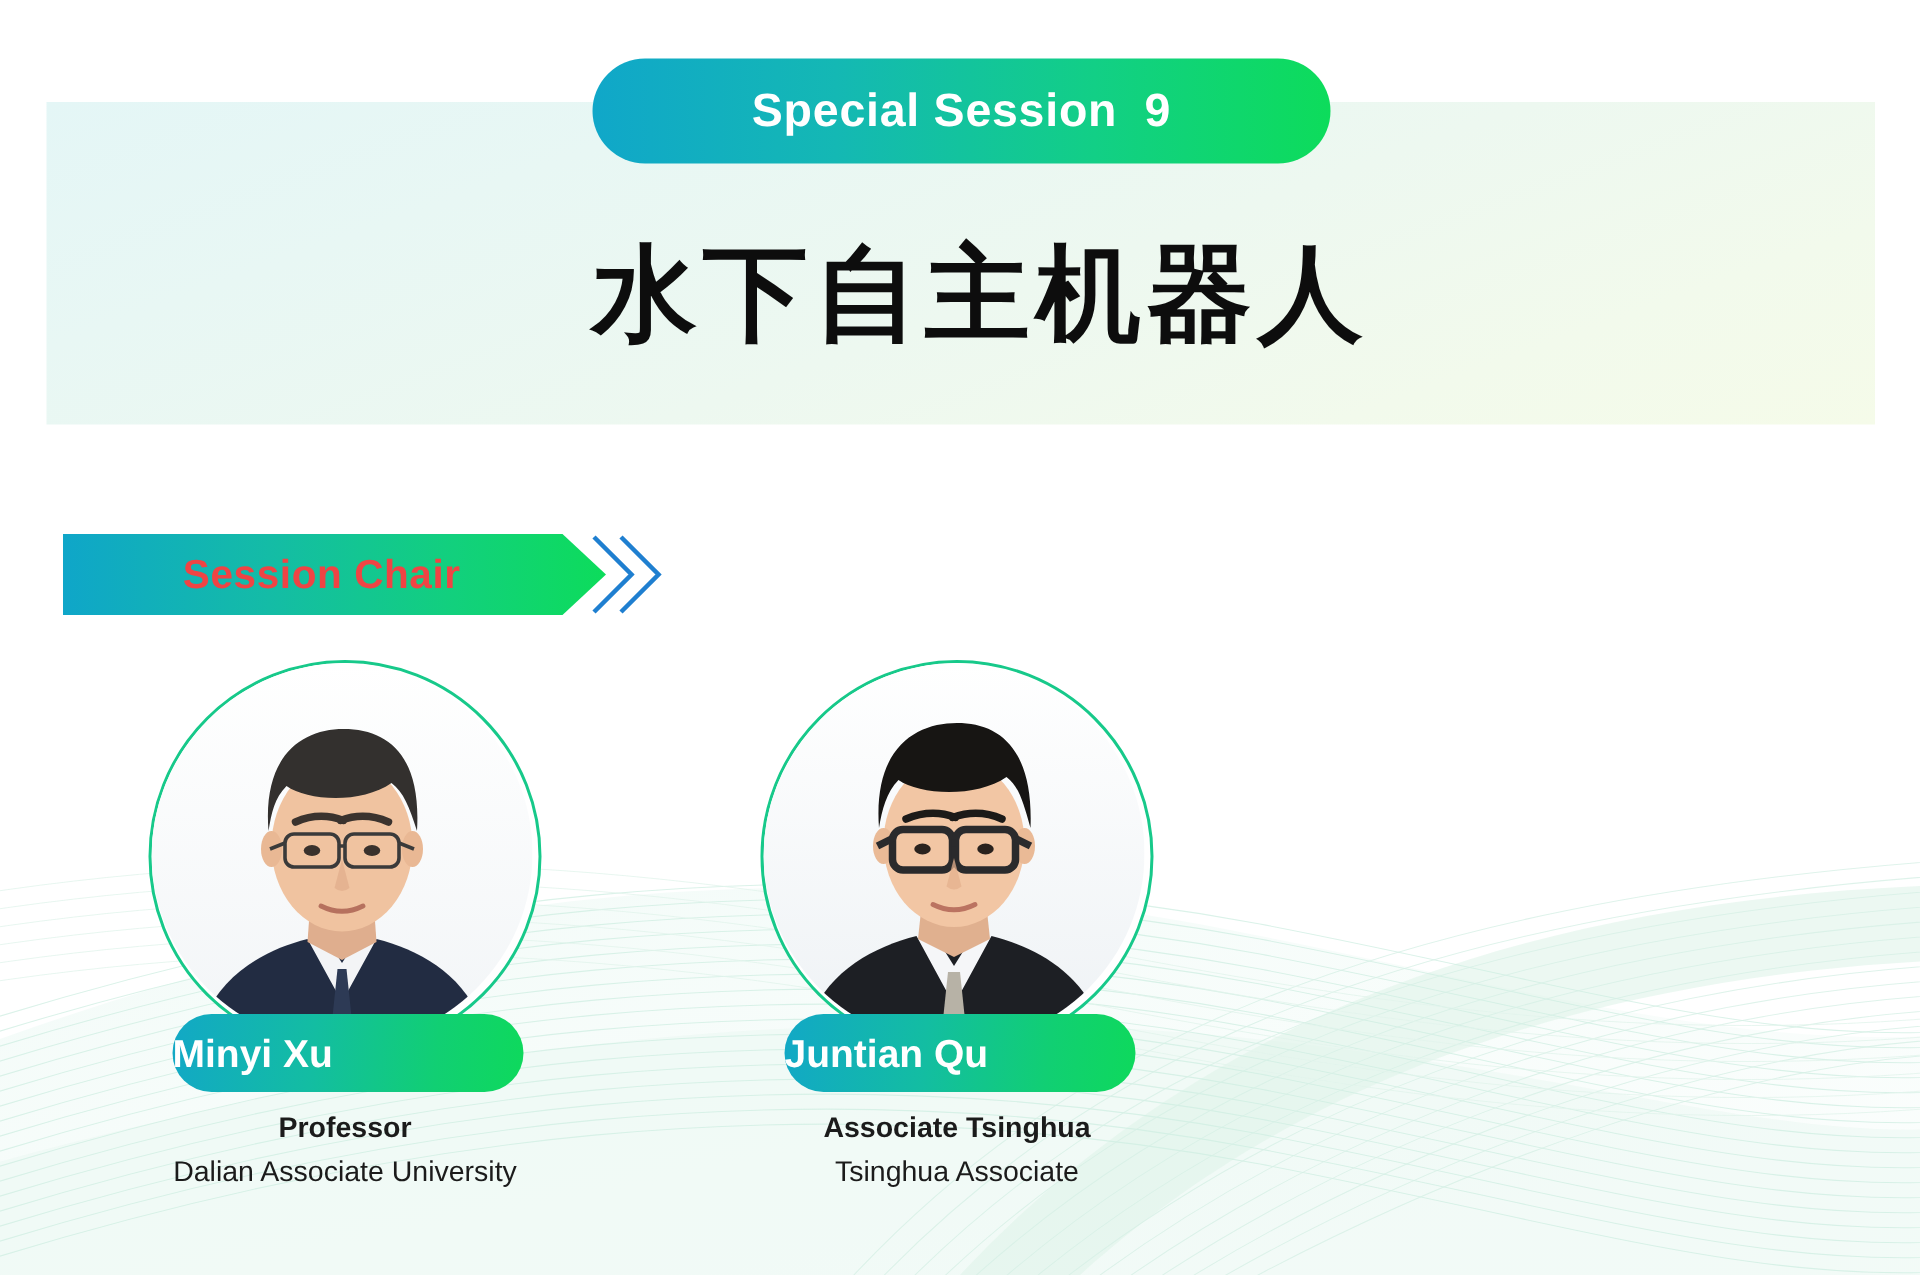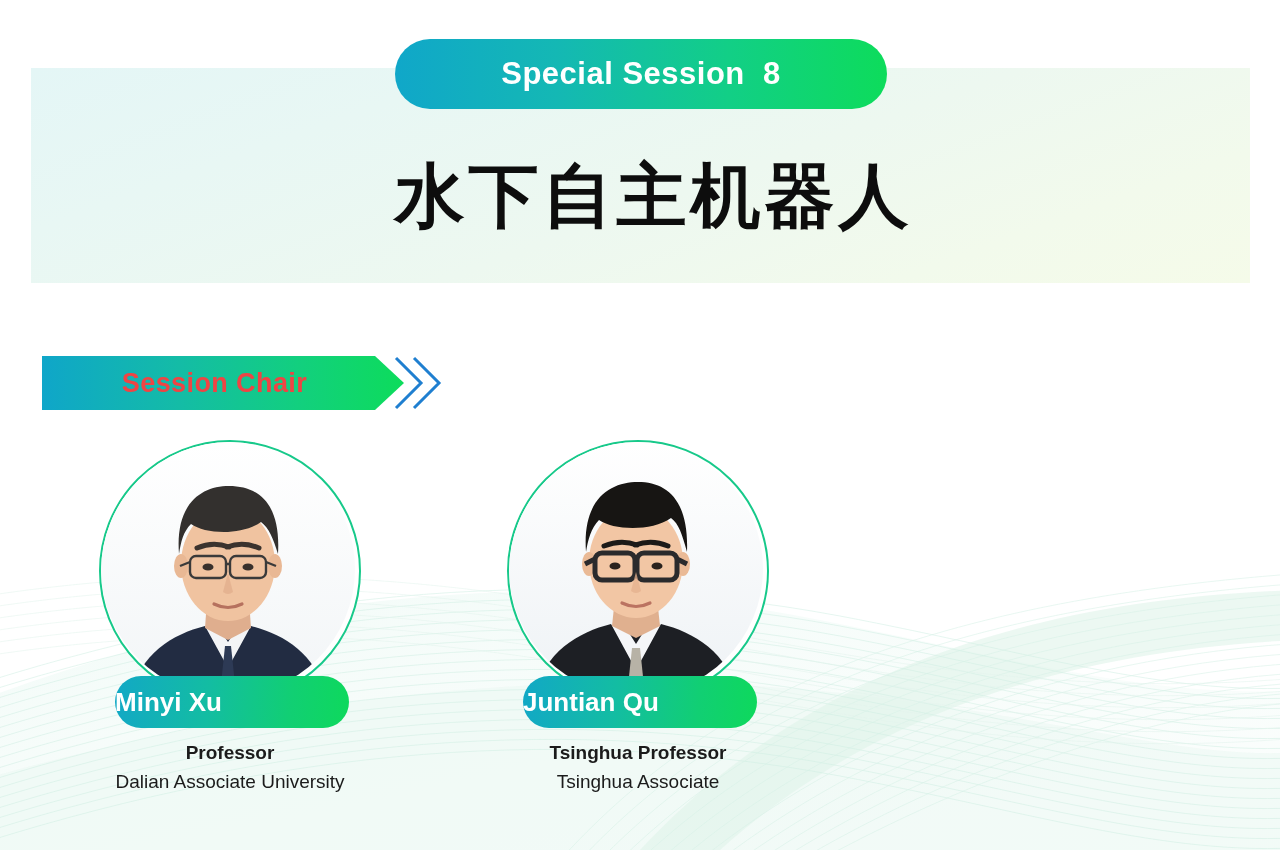--- a/index.html
+++ b/index.html
@@ -232,21 +232,21 @@
     <path d="M -40 624 C 200 584 420 596 660 644 C 880 688 1080 724 1320 700"></path>
     <path d="M -40 636 C 200 596 420 608 660 656 C 880 700 1080 736 1320 712"></path>
     <path d="M -40 648 C 200 608 420 620 660 668 C 880 712 1080 748 1320 724"></path>
     <path d="M -40 660 C 200 620 420 632 660 680 C 880 724 1080 760 1320 736"></path>
   </g>
 </svg>
 
 <div id="header-band"></div>
 
 <div id="session-badge">
-  <span class="badge-text">Special Session  8</span>
+  <span class="badge-text">Special Session  9</span>
 </div>
 
 <div id="session-title">水下自主机器人</div>
 
 <div id="chair-banner">
   <svg width="400" height="54" viewBox="0 0 400 54">
     <defs>
       <linearGradient id="chairGrad" x1="0" y1="0" x2="1" y2="0">
         <stop offset="0%" stop-color="#0fa6c9"></stop>
         <stop offset="38%" stop-color="#14bca6"></stop>
@@ -377,18 +377,18 @@
 
             <path d="M 113 161 q 14 7 28 0" stroke="#bb7361" stroke-width="3.2" fill="none" stroke-linecap="round"></path>
           </g>
         </svg>
       </div>
       <div class="name-pill">
         <span class="name-text">Juntian Qu</span>
       </div>
     </div>
     <div class="speaker-meta">
-      <div class="speaker-title">Tsinghua Professor</div>
+      <div class="speaker-title">Associate Tsinghua</div>
       <div class="speaker-affiliation">Tsinghua Associate</div>
     </div>
   </div>
 
 </div>
 
 </body></html>

